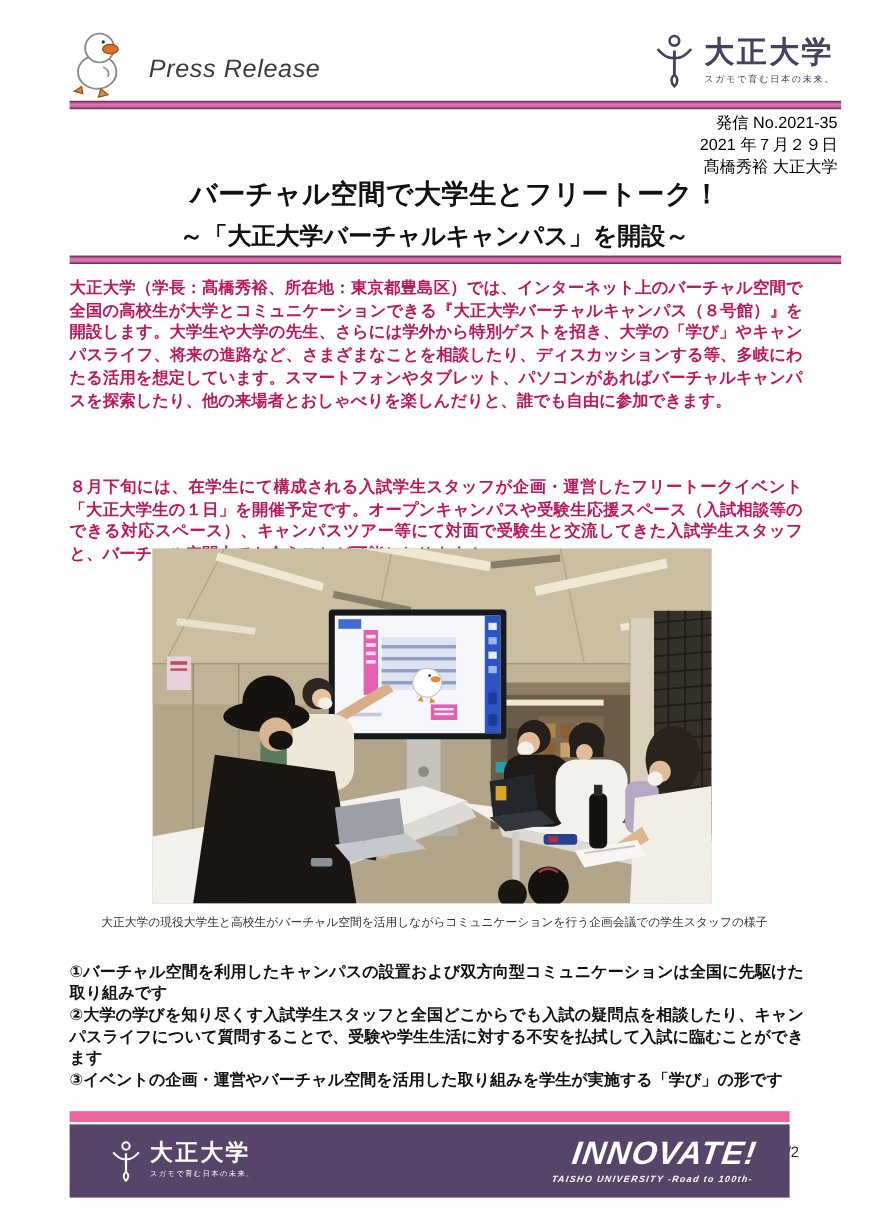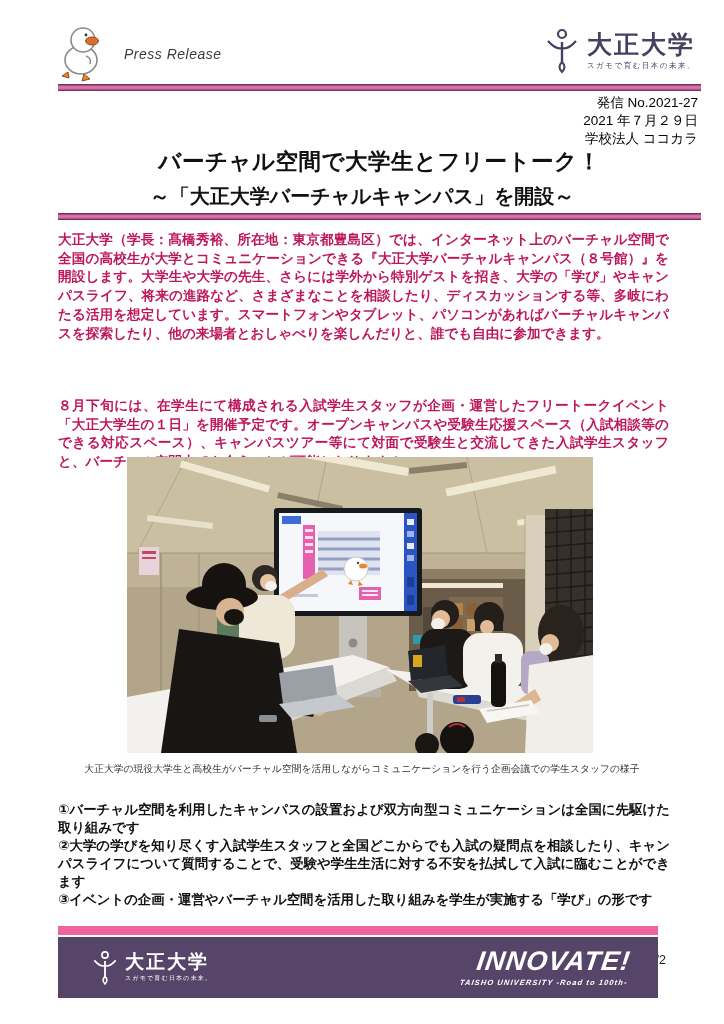--- a/index.html
+++ b/index.html
@@ -7,21 +7,21 @@
   body { font-family:"Liberation Sans","DejaVu Sans",sans-serif; color:#111; }
   .page {
     position:relative; width:724px; height:1024px; margin:0 auto;
     background:#ffffff; overflow:hidden;
   }
 
   
   .duck { position:absolute; left:56px; top:24px; width:54px; height:58px; }
   .press-release {
     position:absolute; left:124px; top:46px;
-    font-style:italic; font-size:14px; color:#3c3c3c; letter-spacing:.5px;
+    font-style:italic; font-size:21px; color:#3c3c3c; letter-spacing:.5px;
   }
   .univ-logo { position:absolute; right:28px; top:28px; display:flex; align-items:center; gap:8px; }
   .univ-logo svg { width:34px; height:46px; }
   .univ-logo .txt { display:flex; flex-direction:column; }
   .univ-logo .name { font-size:25px; font-weight:700; color:#474060; letter-spacing:2px; line-height:1.1; }
   .univ-logo .tag  { font-size:7.5px; color:#474060; letter-spacing:1.5px; margin-top:2px; }
   .bar1, .bar2 {
     position:absolute; left:58px; width:643px; height:7px;
     background:linear-gradient(180deg,#5e1f45 0%,#b84f8c 22%,#de7ab2 45%,#d univ);
   }
@@ -116,23 +116,23 @@
     </svg>
     <div class="txt">
       <div class="name">大正大学</div>
       <div class="tag">スガモで育む日本の未来。</div>
     </div>
   </div>
 
   <div class="bar1"></div>
 
   <div class="meta">
-    <div>発信 No.2021-27</div>
+    <div>発信 No.2021-35</div>
     <div>2021 年７月２９日</div>
-    <div>学校法人 ココカラ</div>
+    <div>髙橋秀裕 大正大学</div>
   </div>
 
   <div class="title-block">
     <div class="title-main">バーチャル空間で大学生とフリートーク！</div>
     <div class="title-sub">～「大正大学バーチャルキャンパス」を開設～</div>
   </div>
 
   <div class="bar2"></div>
 
   <div class="para para1">大正大学（学長：髙橋秀裕、所在地：東京都豊島区）では、インターネット上のバーチャル空間で全国の高校生が大学とコミュニケーションできる『大正大学バーチャルキャンパス（８号館）』を開設します。大学生や大学の先生、さらには学外から特別ゲストを招き、大学の「学び」やキャンパスライフ、将来の進路など、さまざまなことを相談したり、ディスカッションする等、多岐にわたる活用を想定しています。スマートフォンやタブレット、パソコンがあればバーチャルキャンパスを探索したり、他の来場者とおしゃべりを楽しんだりと、誰でも自由に参加できます。</div>

